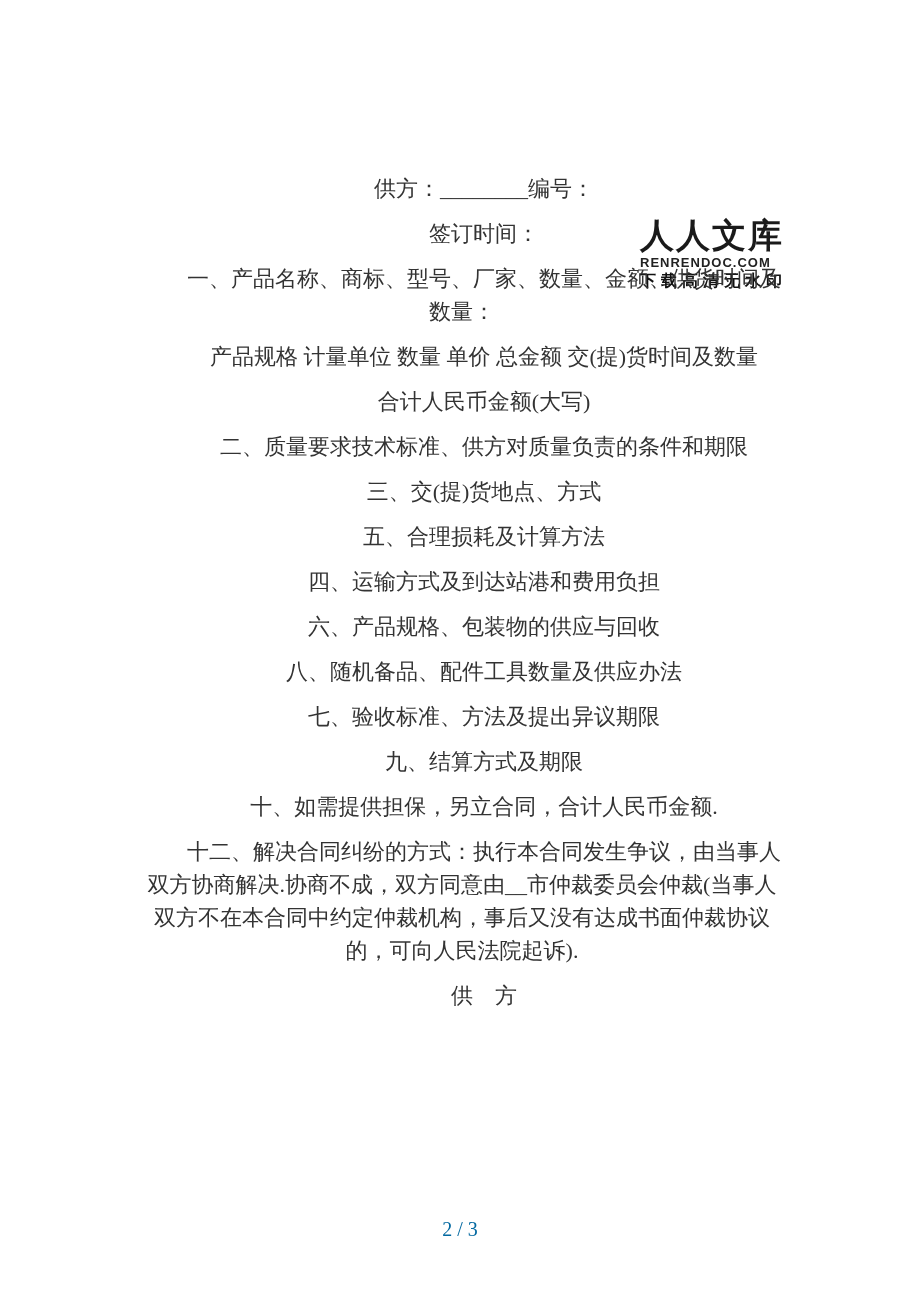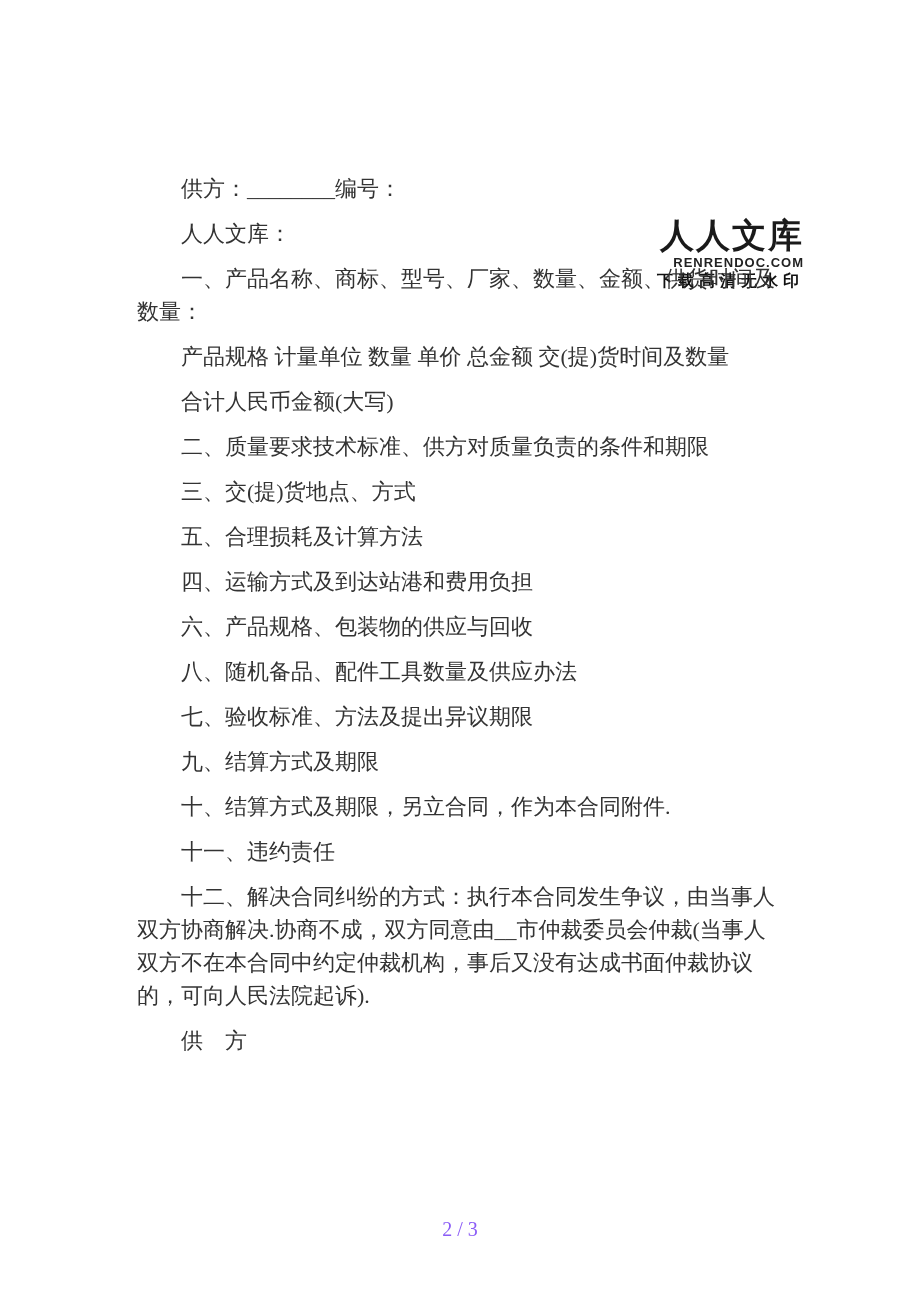--- a/index.html
+++ b/index.html
@@ -9,35 +9,36 @@
     height:1302px;
     background:#ffffff;
     overflow:hidden;
     font-family:"Liberation Serif","DejaVu Serif",serif;
   }
   .content{
     position:absolute;
     left:137px;
     top:172px;
     width:650px;
+    text-align:center;
   }
   .para{
     margin:0 0 12px 0;
     font-size:22px;
     line-height:33px;
     color:#333333;
     text-indent:2em;
     word-break:break-all;
   }
   .watermark{
     position:absolute;
     left:640px;
     top:218px;
     width:164px;
-    text-align:right;
+    text-align:left;
     color:#1a1a1a;
     line-height:1;
   }
   .wm-brand{
     font-size:34px;
     font-weight:bold;
     letter-spacing:2px;
     line-height:1.05;
     font-family:"Liberation Serif","DejaVu Serif",serif;
   }
@@ -58,50 +59,49 @@
     color:#111111;
     font-family:"Liberation Sans","DejaVu Sans",sans-serif;
   }
   .footer{
     position:absolute;
     top:1218px;
     left:0;
     width:100%;
     text-align:center;
     font-size:20px;
-    color:#8b5cf6;
+    color:#0369a1;
     font-family:"Liberation Serif","DejaVu Serif",serif;
   }
 </style>
 </head>
 <body>
 
 <div class="page">
 
   <div class="watermark">
     <div class="wm-brand">人人文库</div>
     <div class="wm-domain">RENRENDOC.COM</div>
     <div class="wm-tagline">下载高清无水印</div>
   </div>
 
   <div class="content">
     <p class="para">供方：________编号：</p>
-    <p class="para">人人文库：</p>
+    <p class="para">签订时间：</p>
     <p class="para">一、产品名称、商标、型号、厂家、数量、金额、供货时间及数量：</p>
     <p class="para">产品规格 计量单位 数量 单价 总金额 交(提)货时间及数量</p>
     <p class="para">合计人民币金额(大写)</p>
     <p class="para">二、质量要求技术标准、供方对质量负责的条件和期限</p>
     <p class="para">三、交(提)货地点、方式</p>
     <p class="para">五、合理损耗及计算方法</p>
     <p class="para">四、运输方式及到达站港和费用负担</p>
     <p class="para">六、产品规格、包装物的供应与回收</p>
     <p class="para">八、随机备品、配件工具数量及供应办法</p>
     <p class="para">七、验收标准、方法及提出异议期限</p>
     <p class="para">九、结算方式及期限</p>
-    <p class="para">十、结算方式及期限，另立合同，作为本合同附件.</p>
-    <p class="para">十一、违约责任</p>
+    <p class="para">十、如需提供担保，另立合同，合计人民币金额.</p>
     <p class="para">十二、解决合同纠纷的方式：执行本合同发生争议，由当事人双方协商解决.协商不成，双方同意由__市仲裁委员会仲裁(当事人双方不在本合同中约定仲裁机构，事后又没有达成书面仲裁协议的，可向人民法院起诉).</p>
     <p class="para">供　方</p>
   </div>
 
   <div class="footer">2 / 3</div>
 
 </div>
 
 </body></html>

